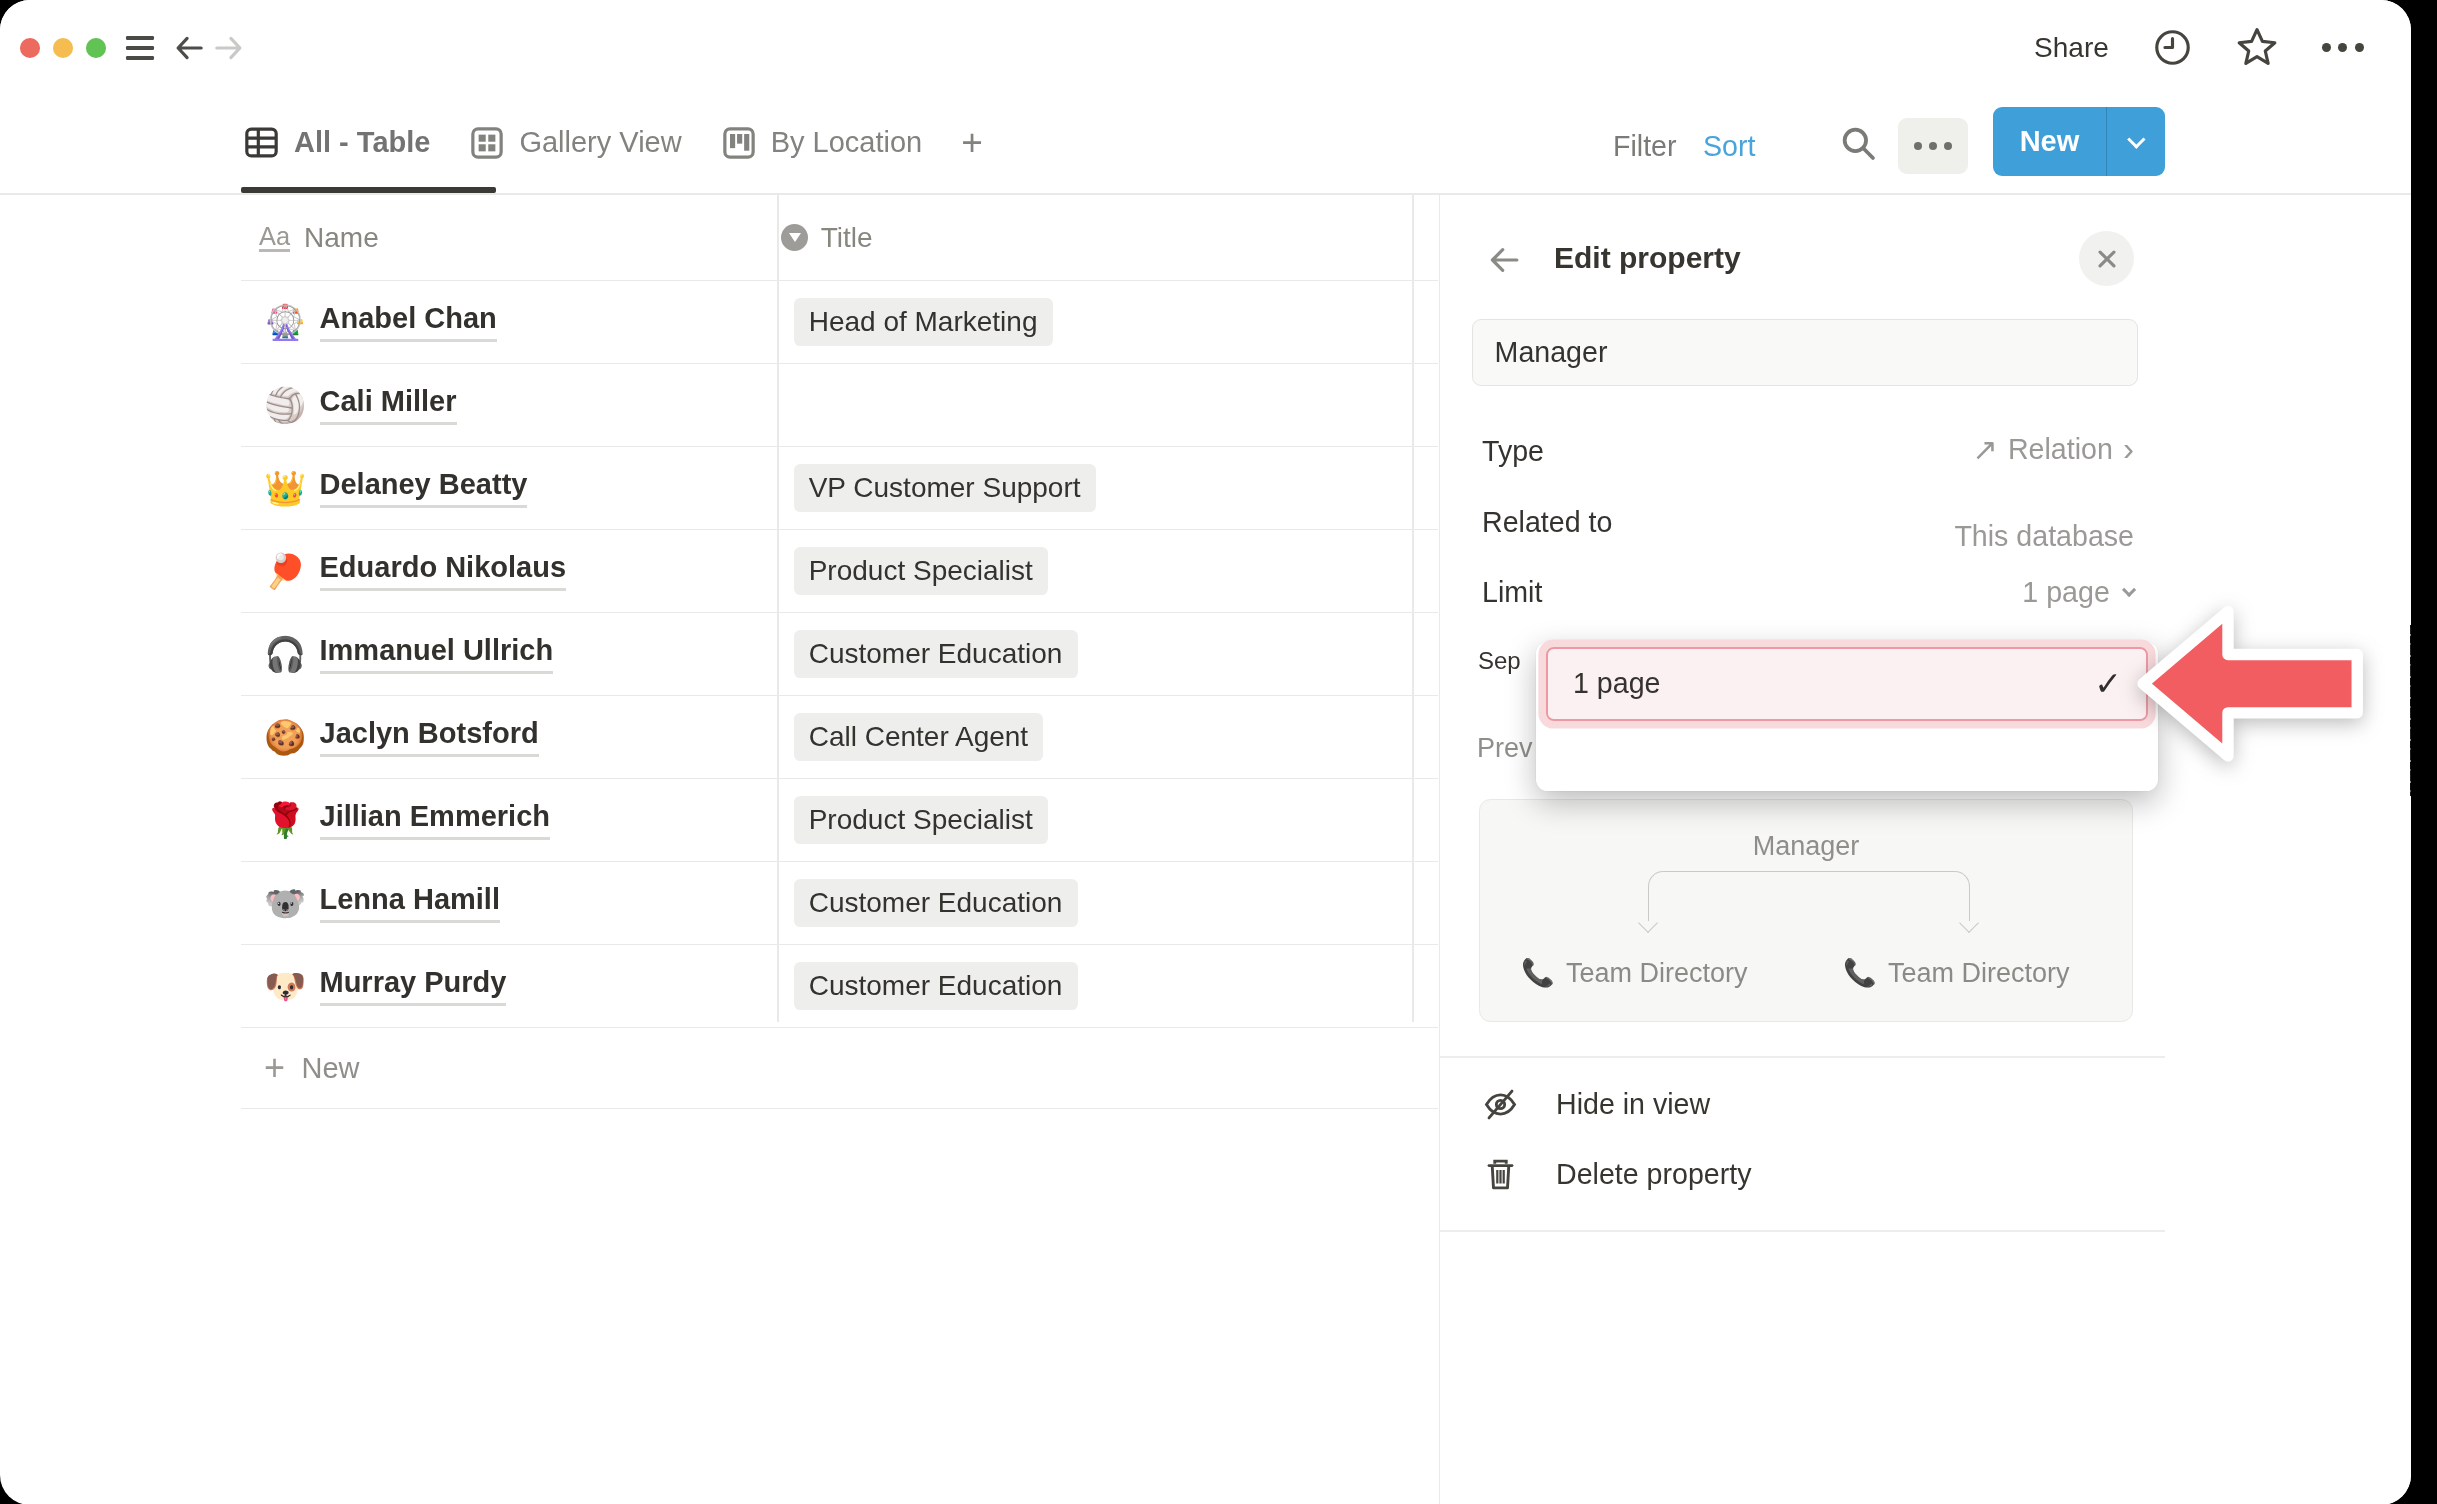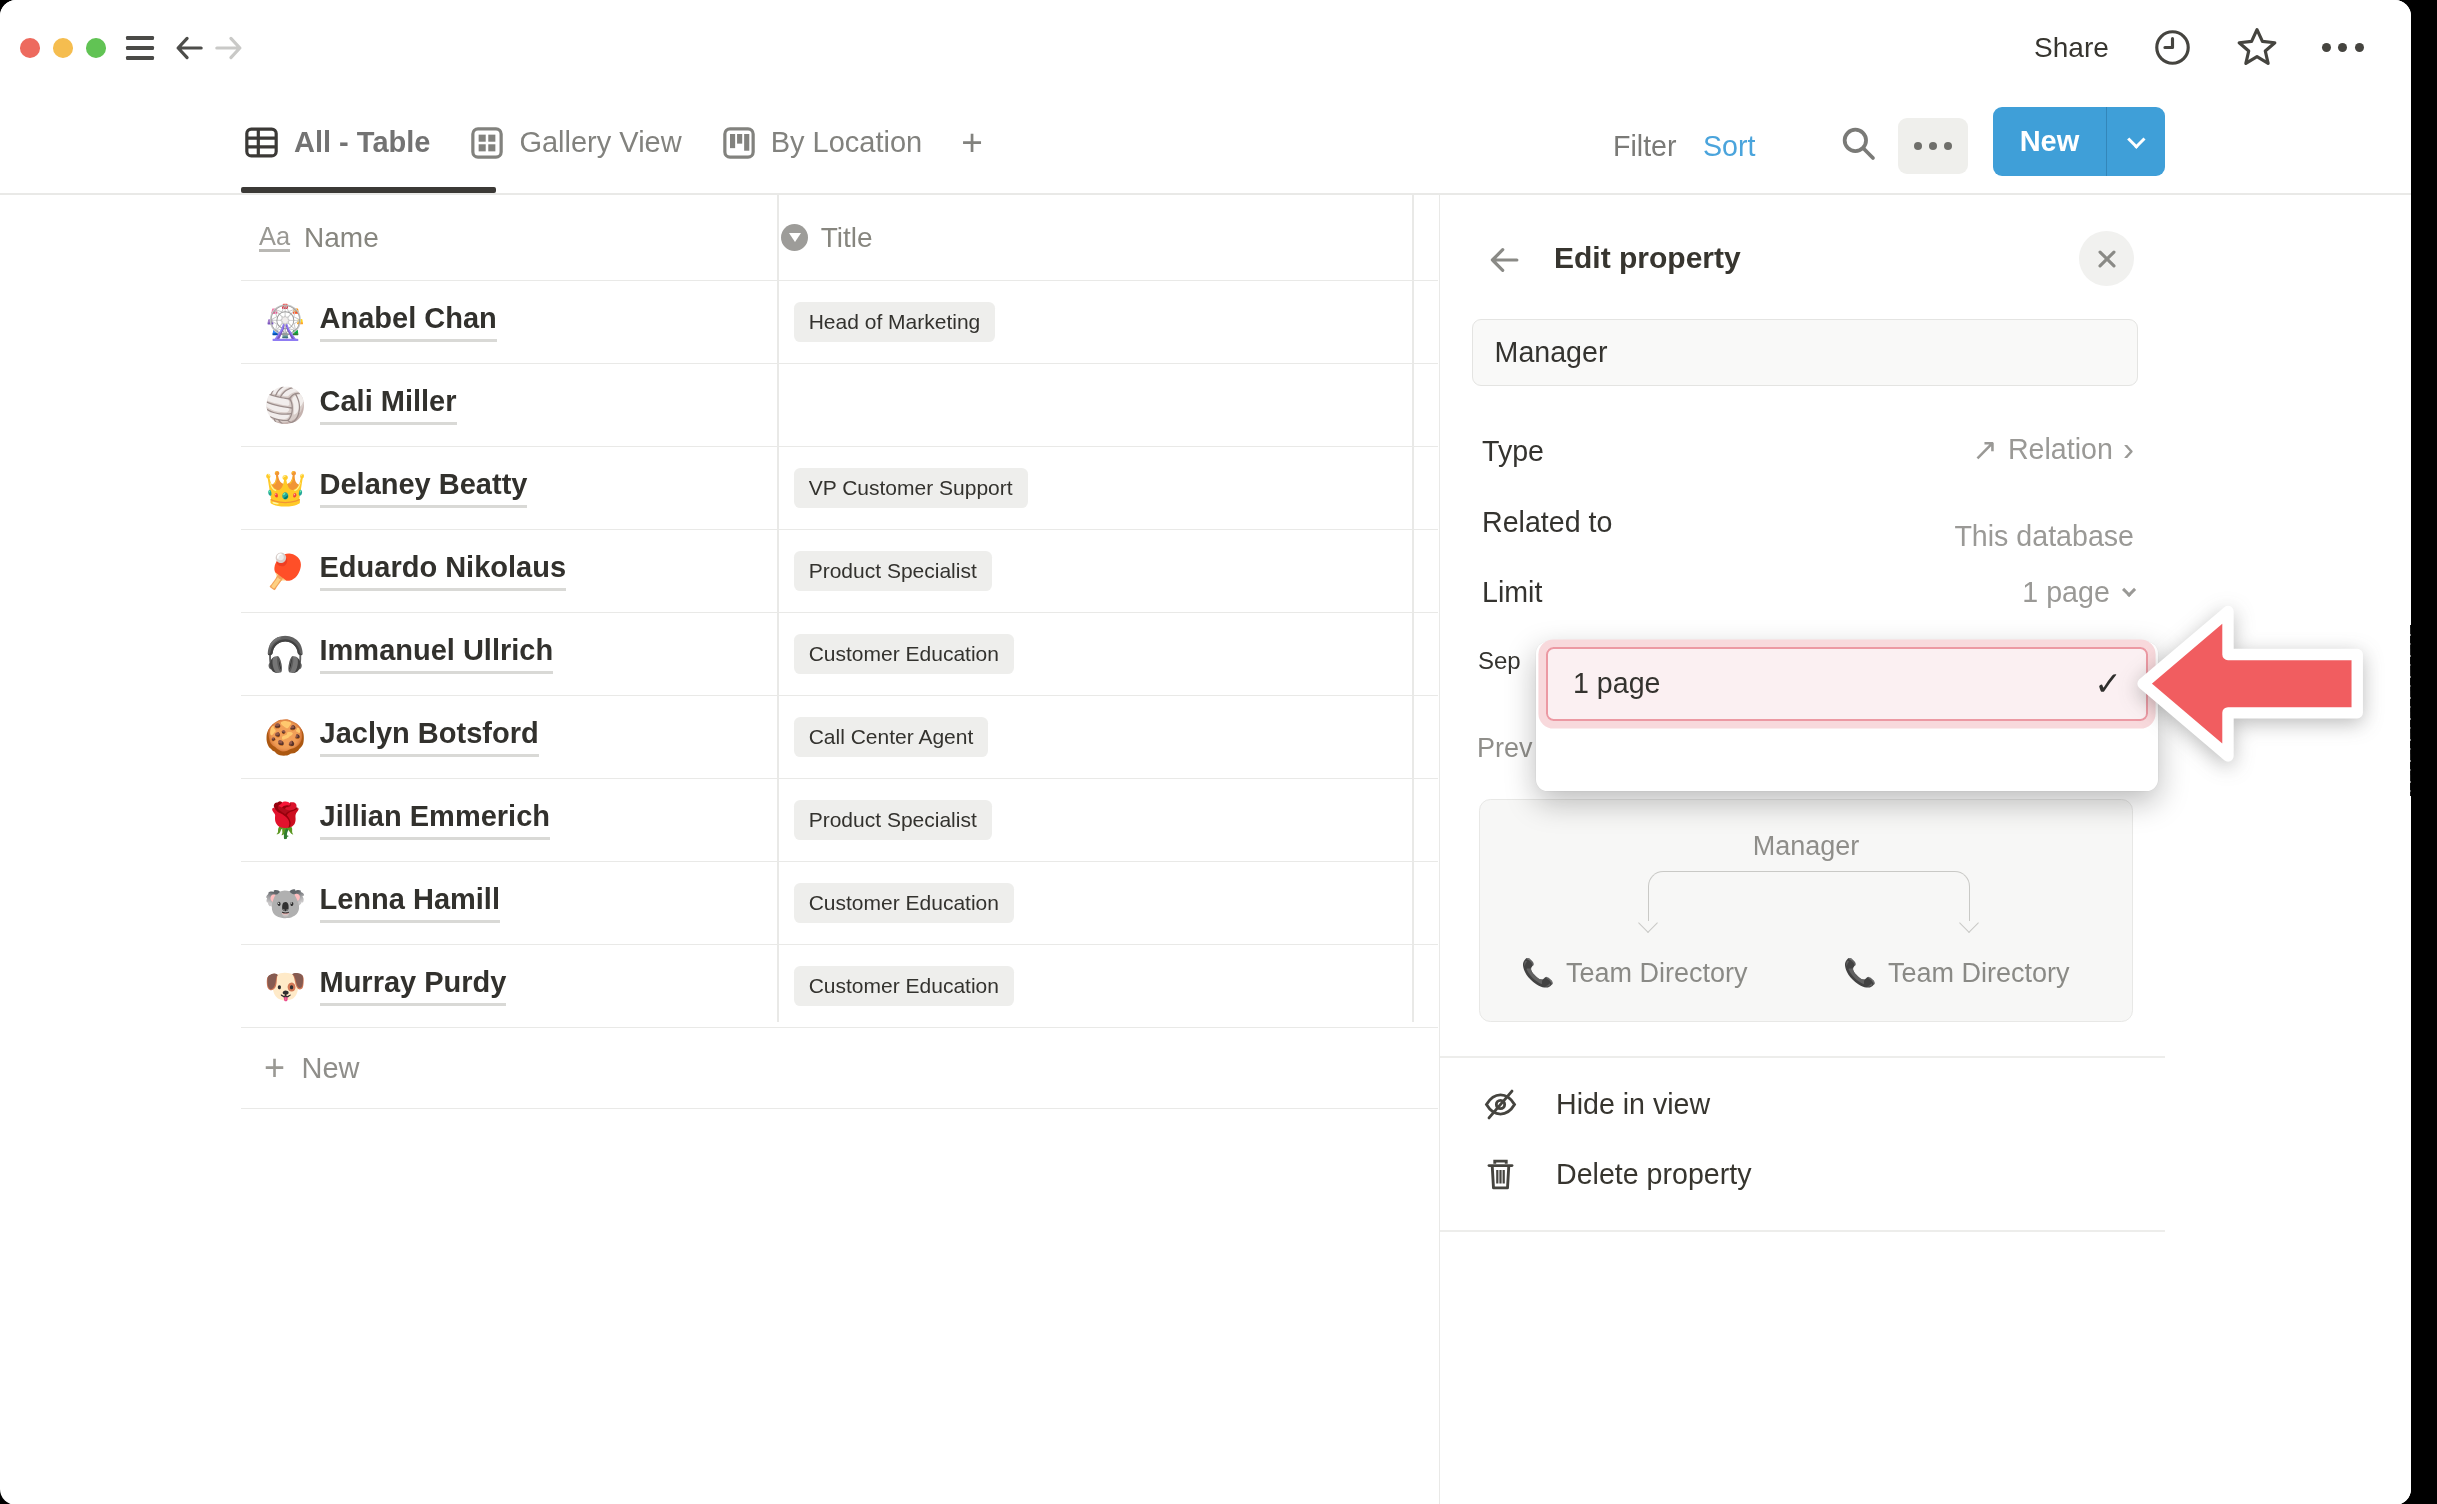--- a/index.html
+++ b/index.html
@@ -1,17 +1,17 @@
 <!DOCTYPE html>
 <html style="font-size:10.2px"><head>
 <meta charset="utf-8">
 <style>
   * { margin:0; padding:0; box-sizing:border-box; }
   html,body { width:2438px; height:1505px; background:#000; font-family:"Liberation Sans","DejaVu Sans",sans-serif; }
-  .win { position:absolute; left:0; top:0; width:2411px; height:1505px; background:#fff; border-radius:16px; overflow:hidden; }
+  .win { position:absolute; left:0; top:0; width:2411px; height:1505px; background:#fff; border-radius:30px; overflow:hidden; }
 
   
   .topbar { position:absolute; left:0; top:0; width:100%; height:95px; background:#fff; }
   .traffic { position:absolute; left:20.3px; top:38px; display:flex; gap:13.3px; }
   .tl { width:19.7px; height:19.7px; border-radius:50%; }
   .tl.red { background:#ED6A5E; }
   .tl.yellow { background:#F5BD4F; }
   .tl.green { background:#61C354; }
   .hamburger { position:absolute; left:126px; top:36px; width:28px; height:24px; display:flex; flex-direction:column; justify-content:space-between; cursor:pointer; }
   .hamburger i { display:block; height:4.4px; background:#4a4a47; border-radius:1.3px; }
@@ -45,21 +45,21 @@
   .col-name { width:536px; display:flex; align-items:center; padding-left:18px; gap:14px; }
   .col-title { width:635px; display:flex; align-items:center; padding-left:4px; gap:12.7px; }
   .aa-glyph { font-size:25.4px; color:#9a9994; border-bottom:3.2px solid #b9b8b4; line-height:1.05; }
   .select-ic { width:27px; height:27px; border-radius:50%; background:#9d9c99; display:flex; align-items:center; justify-content:center; }
   .select-ic b { width:0; height:0; border-left:6.3px solid transparent; border-right:6.3px solid transparent; border-top:9px solid #fff; }
   .trow { display:flex; height:83px; border-bottom:1.9px solid #e9e9e7; cursor:pointer; }
   .cell-name { width:536px; display:flex; align-items:center; padding-left:23px; gap:16.5px; }
   .cell-title { width:635px; display:flex; align-items:center; padding-left:16.5px; }
   .emoji { font-size:34px; width:39px; text-align:center; }
   .pname { font-size:29px; font-weight:700; color:#32312d; border-bottom:3.2px solid #d9d9d6; padding-bottom:3.2px; }
-  .pill { background:#eeeeec; border-radius:6.3px; padding:8.3px 15.2px; font-size:21px; color:#33322e; }
+  .pill { background:#eeeeec; border-radius:6.3px; padding:8.3px 15.2px; font-size:28px; color:#33322e; }
   .vline { position:absolute; top:0; width:1.9px; height:827px; background:#e9e9e7; }
   .newrow { display:flex; align-items:center; height:81px; border-bottom:1.9px solid #e9e9e7; color:#8f8e8a; font-size:29px; gap:16.5px; padding-left:23px; cursor:pointer; }
   .newrow .plus { font-size:36px; font-weight:300; color:#9a9994; }
 
   
   .panel { position:absolute; left:1439px; top:195px; width:973px; height:1310px; background:#fff; border-left:1.9px solid #e9e9e7; }
   .p-back { position:absolute; left:46px; top:47px; width:36px; height:36px; cursor:pointer; }
   .p-title { position:absolute; left:114px; top:46px; font-size:30px; font-weight:700; color:#37352f; }
   .p-close { position:absolute; left:639px; top:36px; width:55px; height:55px; border-radius:50%; background:#f1f1ef; display:flex; align-items:center; justify-content:center; cursor:pointer; }
   .p-input { position:absolute; left:32px; top:124px; width:666px; height:67px; background:#f9f9f8; border:1.9px solid #e4e4e2; border-radius:9px; display:flex; align-items:center; padding-left:21.6px; font-size:28.6px; color:#34332f; }

